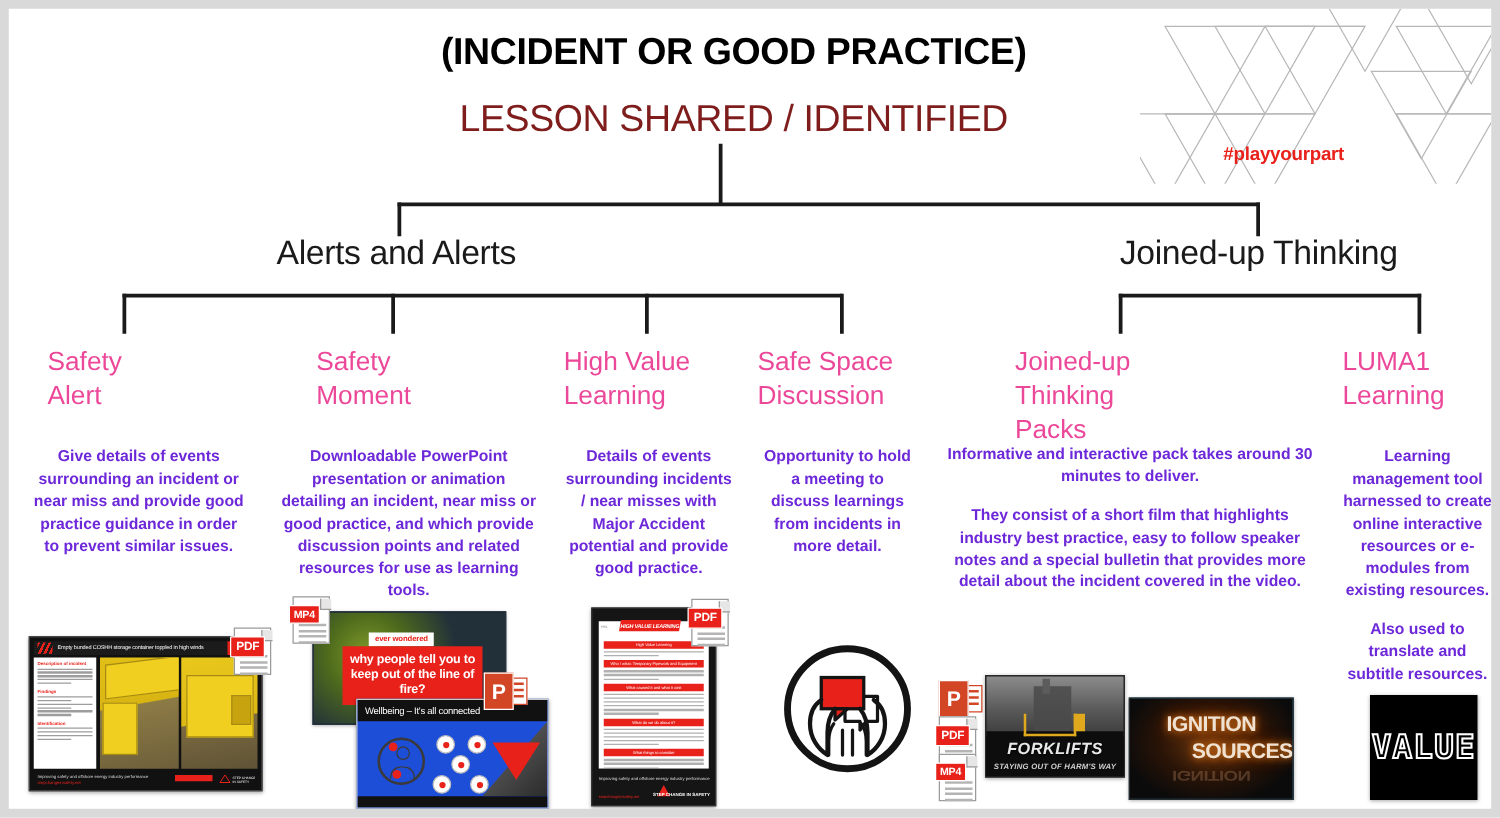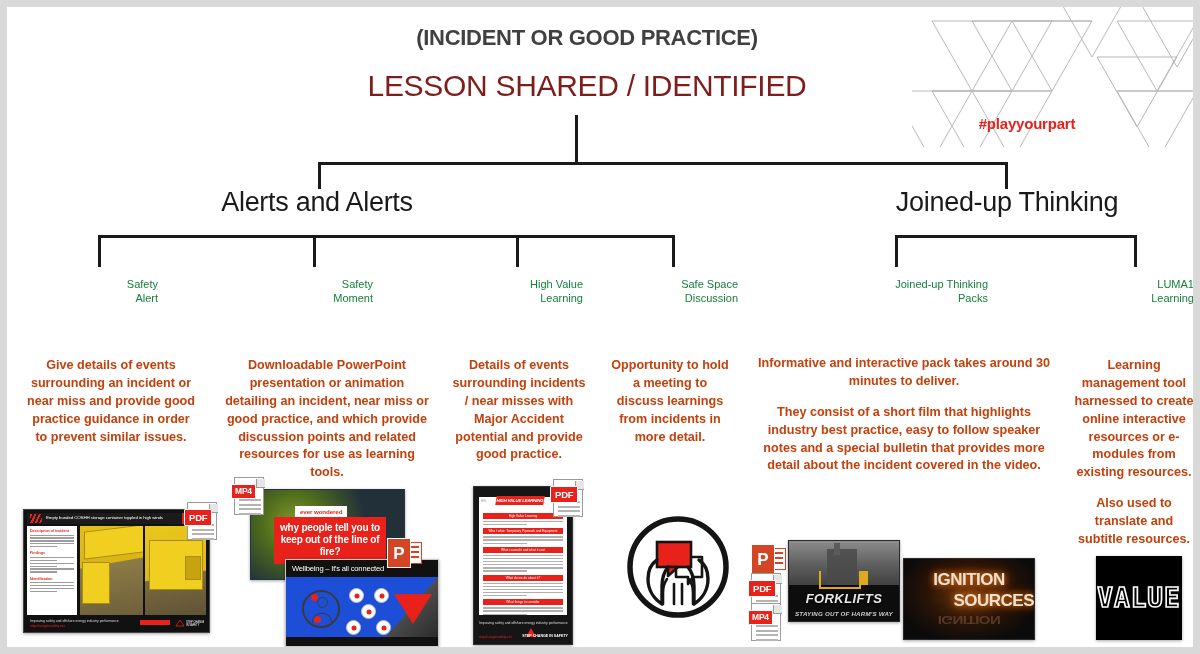--- a/index.html
+++ b/index.html
@@ -15,38 +15,38 @@
   .lattice{position:absolute;left:905px;top:0px;width:281px;height:140px;pointer-events:none;}
 
   
   .hashtag{
     position:absolute;left:950px;top:108px;width:140px;text-align:center;
     color:#e8211a;font-weight:bold;font-size:15px;letter-spacing:-0.2px;
   }
 
   
   .title-wrap{position:absolute;left:240px;top:18px;width:680px;text-align:center;}
-  .title-sub{font-size:22px;font-weight:bold;color:#404040;letter-spacing:-0.3px;line-height:1.15;}
+  .title-sub{font-size:30px;font-weight:bold;color:#000000;letter-spacing:-0.3px;line-height:1.15;}
   .title-main{font-size:30px;font-weight:normal;color:#7f1d1d;letter-spacing:-0.3px;line-height:1.2;margin-top:18px;}
 
   
   .line{position:absolute;background:#1a1a1a;}
   .vline{width:3px;}
   .hline{height:3px;}
 
   
   .branch-head{position:absolute;font-size:27px;color:#1a1a1a;text-align:center;letter-spacing:-0.3px;}
   #branch-left{left:150px;top:180px;width:320px;}
   #branch-right{left:840px;top:180px;width:320px;}
 
   
-  .leaf-label{position:absolute;text-align:right;font-size:11px;color:#15803d;line-height:1.28;}
-
-  
-  .body-copy{position:absolute;text-align:center;font-size:12.6px;color:#c2410c;line-height:1.42;font-weight:bold;}
+  .leaf-label{position:absolute;text-align:left;font-size:21px;color:#ec4899;line-height:1.28;}
+
+  
+  .body-copy{position:absolute;text-align:center;font-size:12.6px;color:#6d28d9;line-height:1.42;font-weight:bold;}
   .body-copy p{margin:0 0 13px 0;}
   .body-copy p:last-child{margin-bottom:0;}
 
   
   .badge{position:absolute;width:32px;height:40px;}
   .badge .sheet{
     position:absolute;left:0;top:0;width:30px;height:38px;background:#ffffff;
     border:1.6px solid #9a9a9a;box-sizing:border-box;
   }
   .badge .fold{

